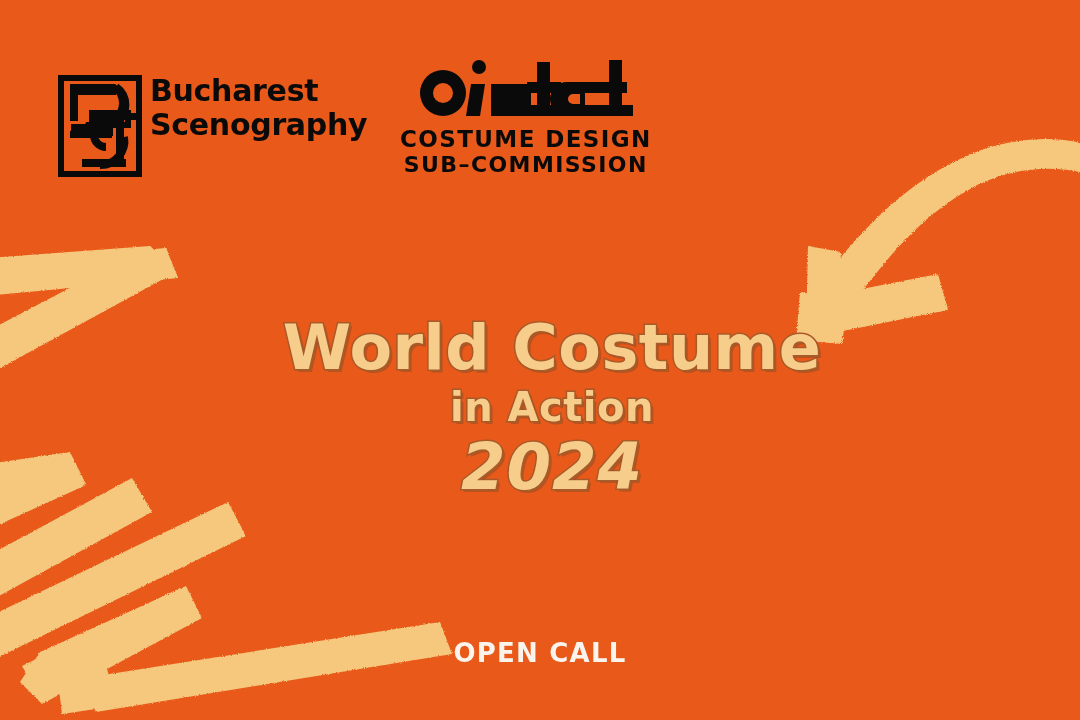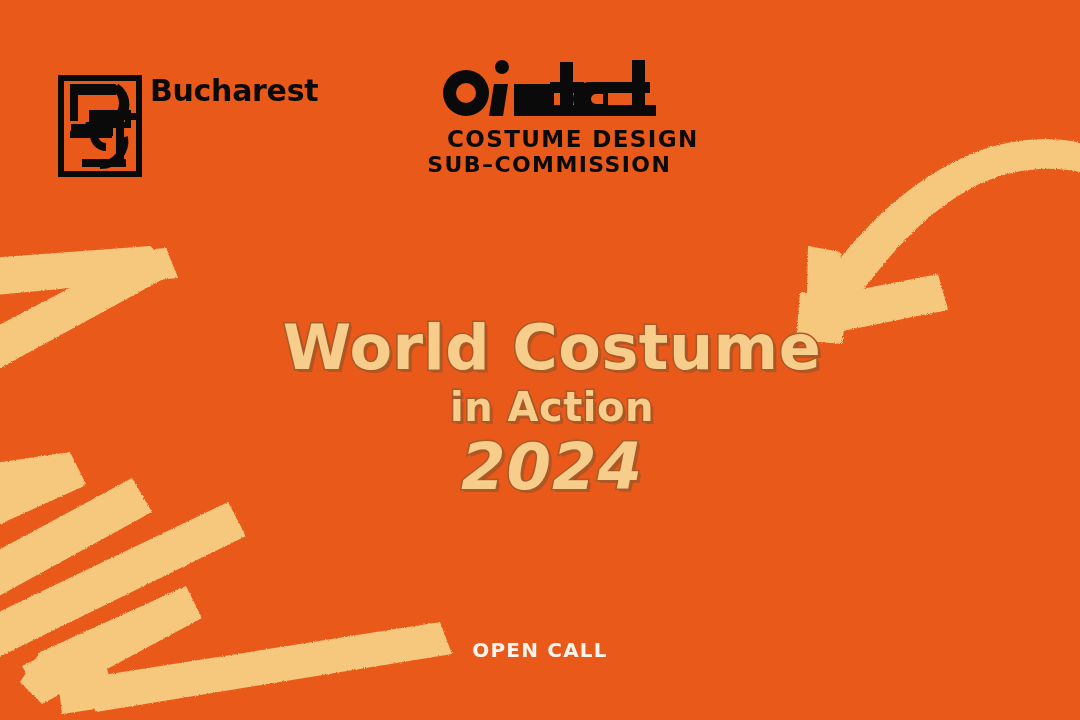--- a/index.html
+++ b/index.html
@@ -85,21 +85,20 @@
     font-family: "DejaVu Sans", sans-serif;
     font-weight: 700;
     letter-spacing: 1.4px;
     white-space: nowrap;
     text-align: center;
   }
 
   .cd-line-1 {
     font-size: 23px;
     margin-top: 6px;
-    margin-left: 47px;
   }
 
   .cd-line-2 {
     font-size: 22px;
   }
 
   
   .logo-oistat-ro {
     left: 722px;
     top: 78px;
@@ -146,21 +145,21 @@
 
   
   .open-call {
     position: absolute;
     left: 0;
     top: 638px;
     width: 1080px;
     text-align: center;
     font-family: "DejaVu Sans", sans-serif;
     font-weight: 700;
-    font-size: 20px;
+    font-size: 26px;
     letter-spacing: 1.2px;
     color: #FBF4EC;
   }
 </style>
 </head>
 <body>
 
 <div class="poster">
 
   <svg class="brush-layer" viewBox="0 0 1080 720" aria-hidden="true">
@@ -236,20 +235,21 @@
         <rect x="50" y="38" width="30" height="7" fill="#0a0a0a"></rect>
         <rect x="12" y="56" width="42" height="7" fill="#0a0a0a"></rect>
         <rect x="58" y="44" width="8" height="46" fill="#0a0a0a"></rect>
         <rect x="24" y="84" width="44" height="8" fill="#0a0a0a"></rect>
         <path d="M58 12 a22 22 0 0 1 0 36 h-10 a12 12 0 0 0 0 24" fill="none" stroke="#0a0a0a" stroke-width="8"></path>
         <path d="M20 84 a12 12 0 0 1 0 -24" fill="none" stroke="#0a0a0a" stroke-width="0"></path>
         <path d="M66 62 a24 24 0 0 1 -24 28" fill="none" stroke="#0a0a0a" stroke-width="8"></path>
       </svg>
       <div class="bsb-words">
         <div>Bucharest</div>
+        <div>Scenography</div>
       </div>
     </div>
 
     <div class="logo logo-oistat-cd">
       <svg class="oistat-mark" width="234" height="62" viewBox="0 0 234 62" aria-hidden="true">
         <g fill="#0a0a0a">
 
           <path d="M34 12 a23 23 0 1 0 0 46 a23 23 0 1 0 0 -46 z m0 13 a10 10 0 1 1 0 20 a10 10 0 1 1 0 -20 z"></path>
 
           <circle cx="70" cy="9" r="7"></circle>

